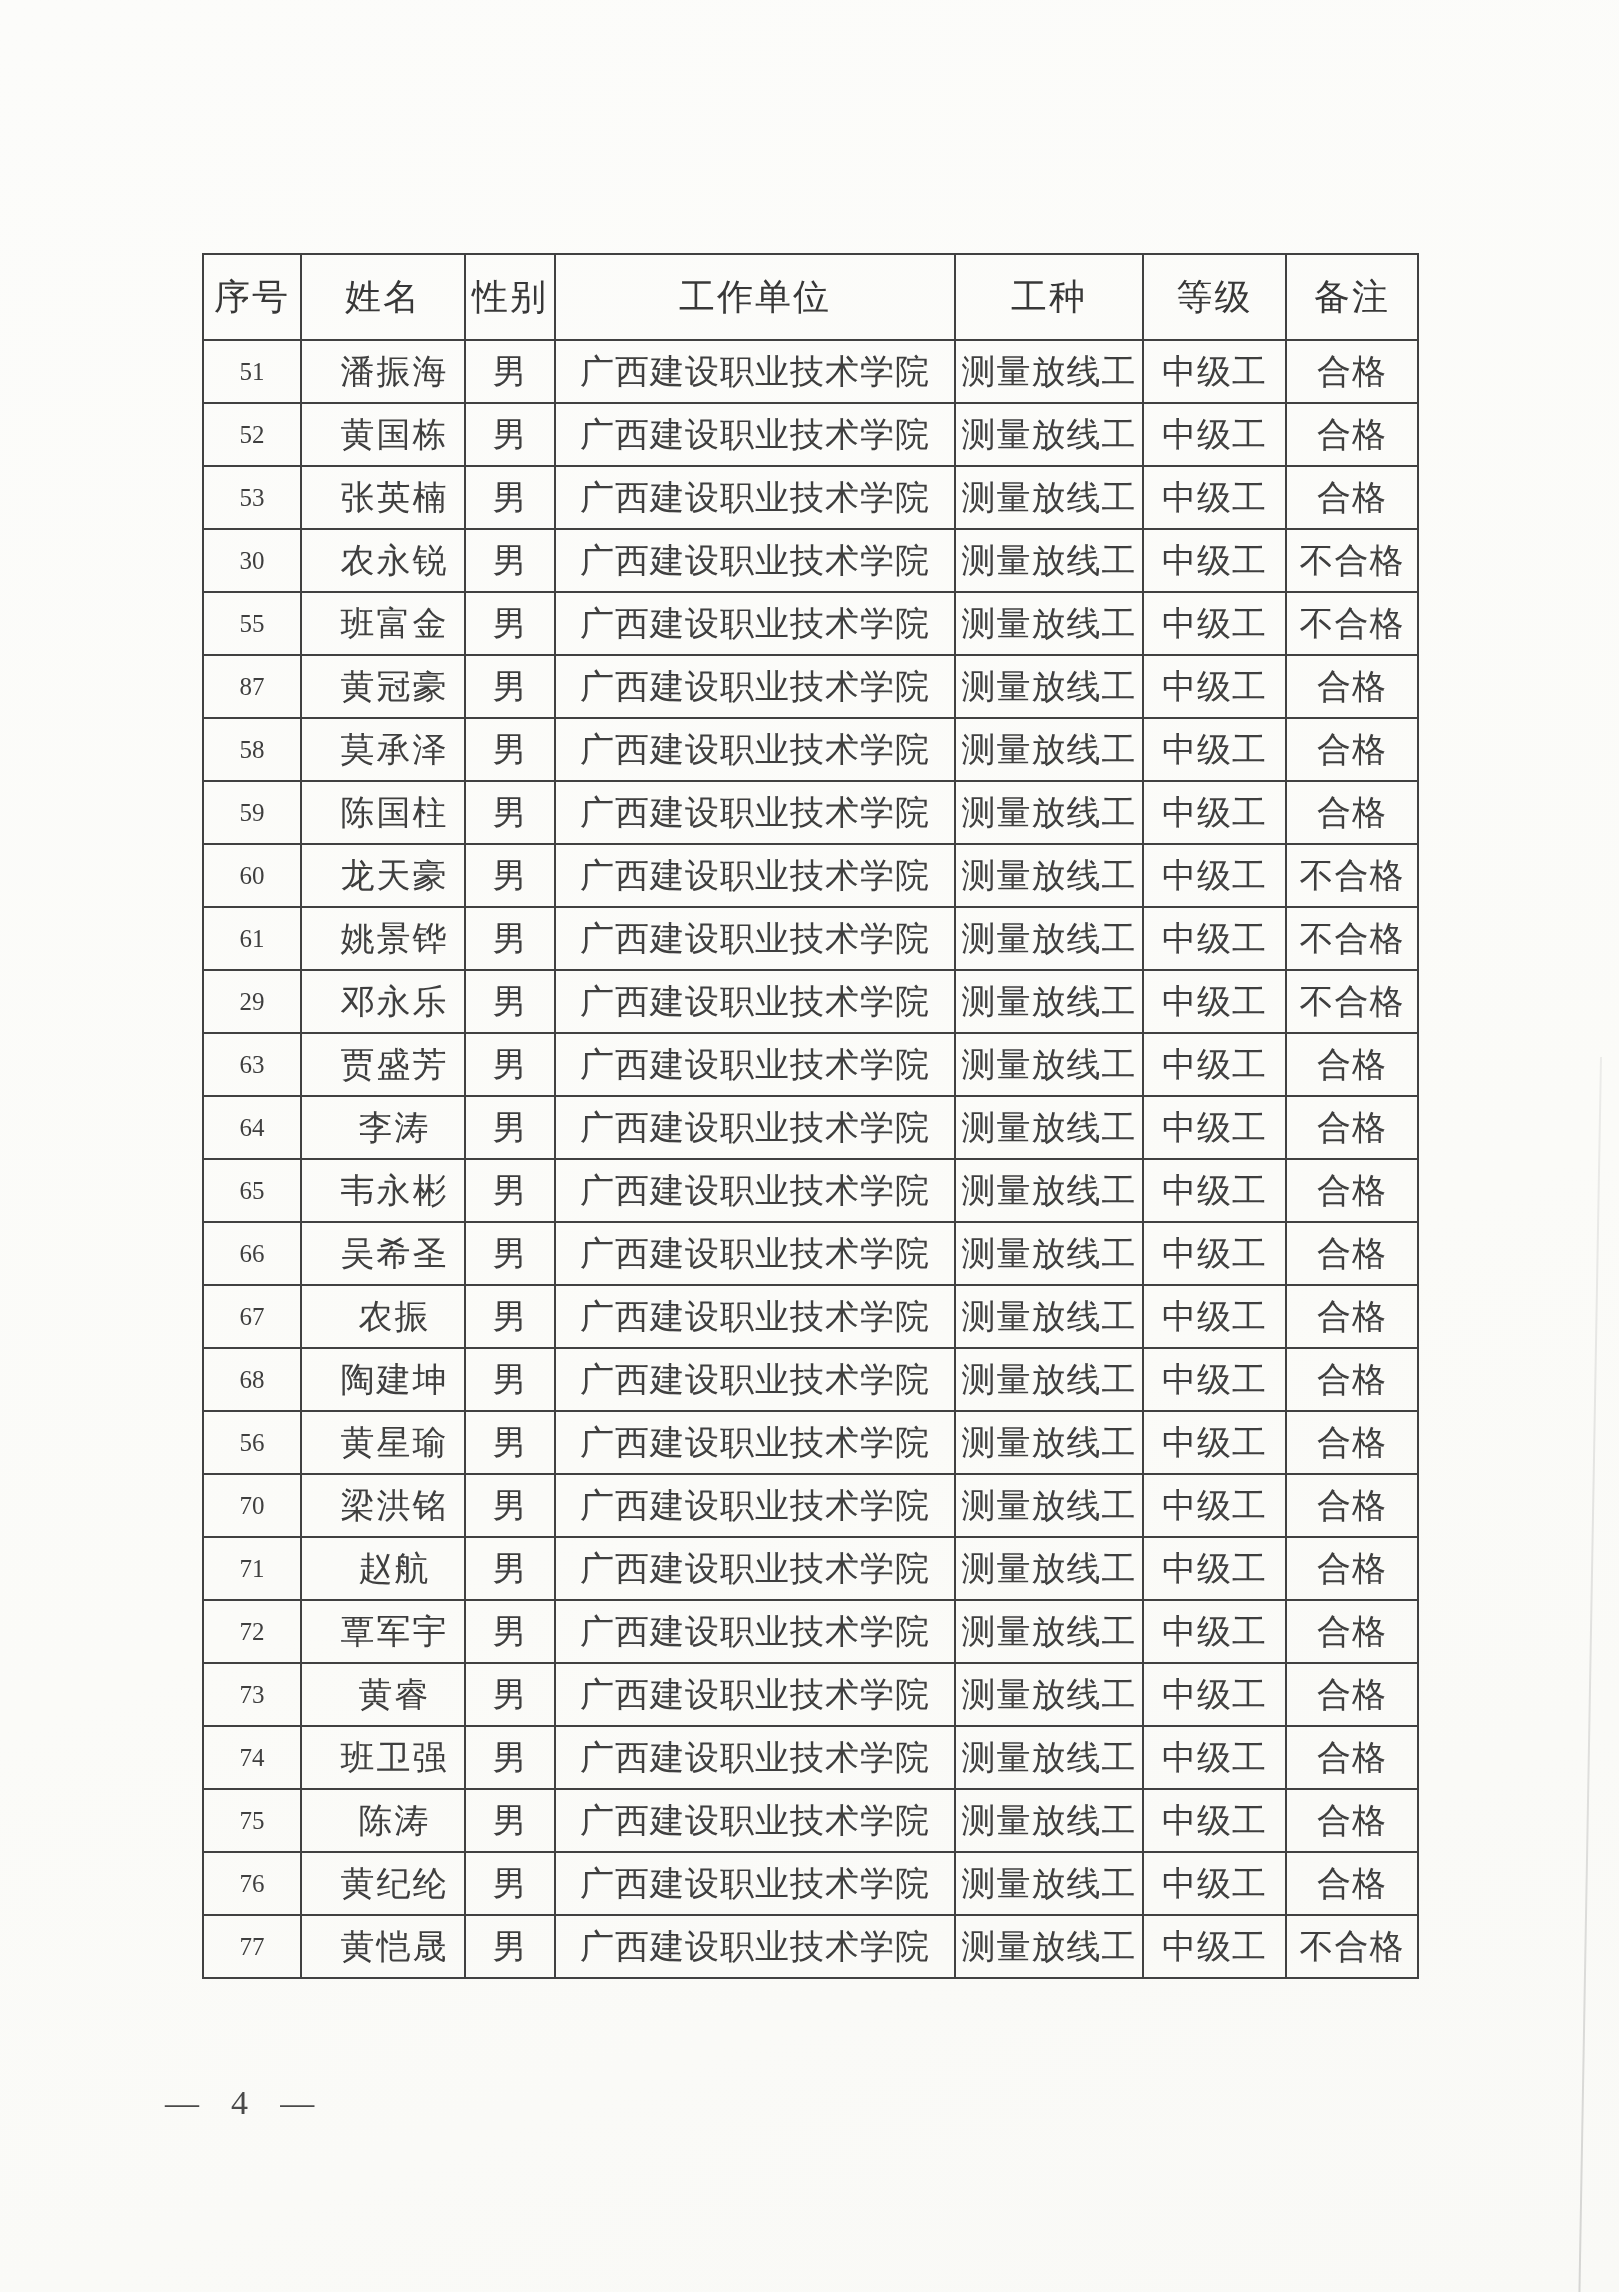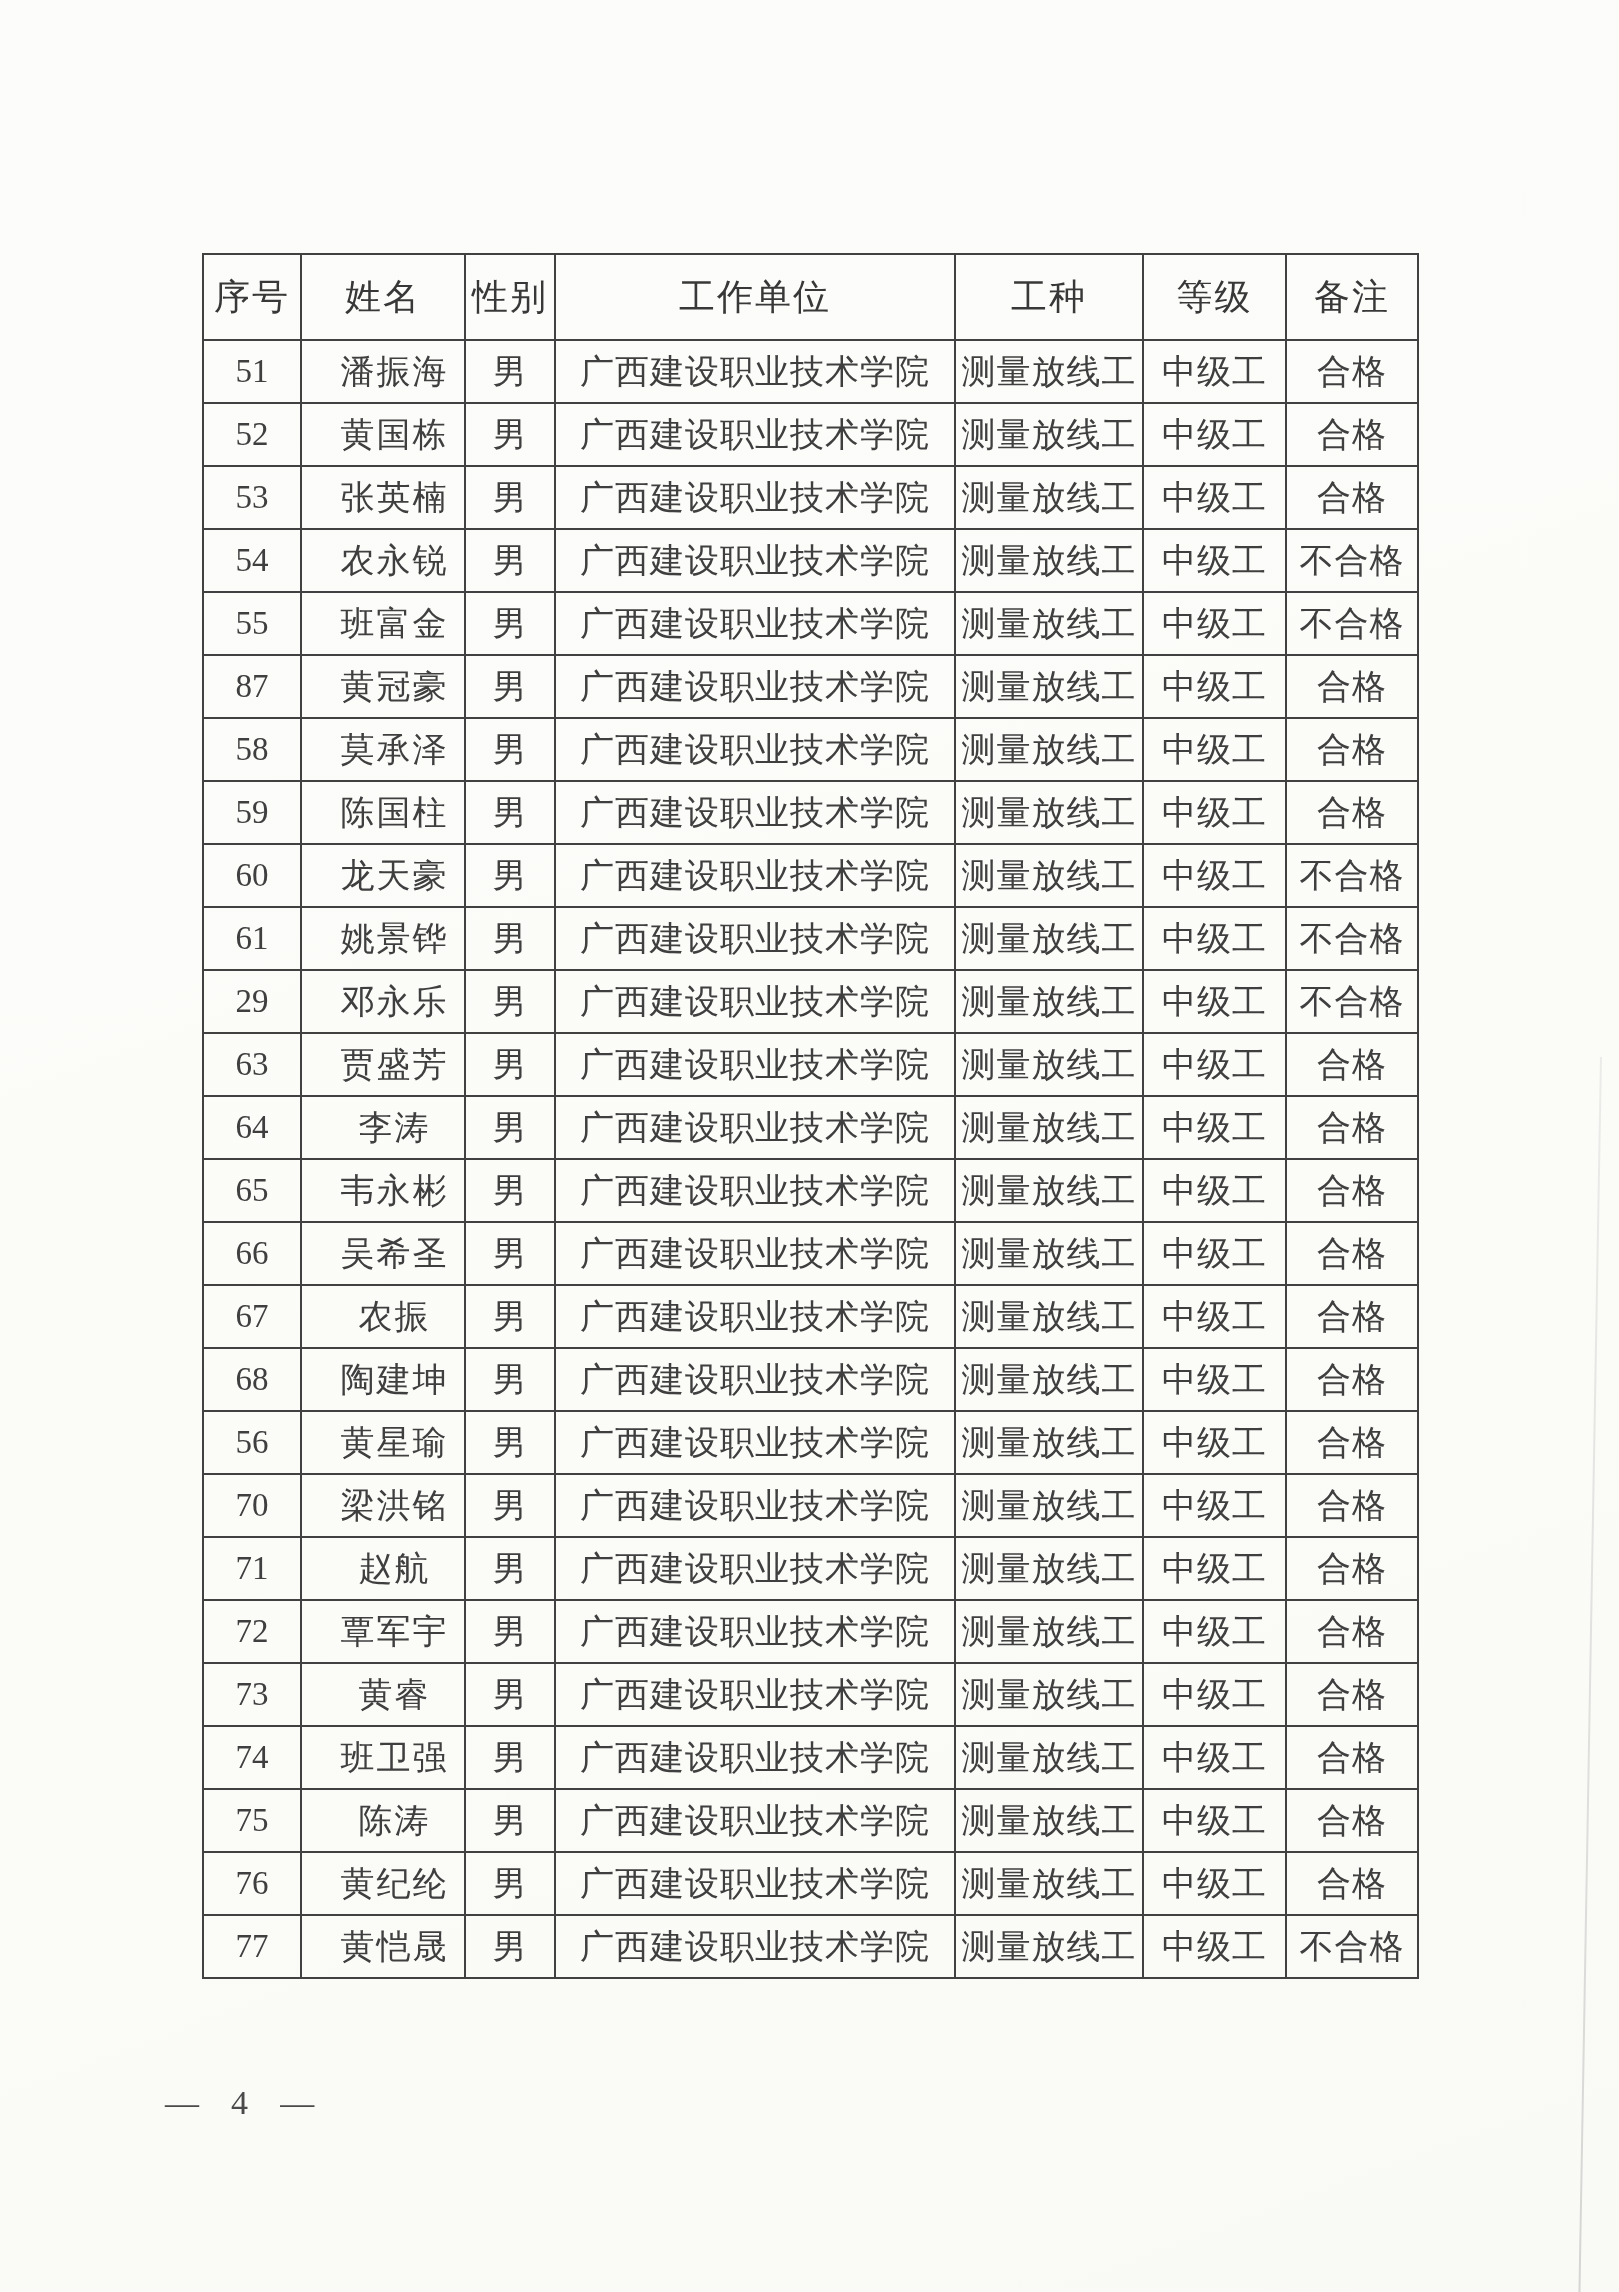--- a/index.html
+++ b/index.html
@@ -47,21 +47,21 @@
     color: #383838;
     margin-left: 24px;
   }
   table.qual-table tbody td {
     height: 61px;
     font-size: 34px;
     letter-spacing: 1px;
     color: #3f3f3f;
   }
   
-  table.qual-table tbody td:nth-child(1) { font-size: 33px; letter-spacing: 0; }
+  table.qual-table tbody td:nth-child(1) { font-size: 25px; letter-spacing: 0; }
   table.qual-table tbody td:nth-child(2) { letter-spacing: 2px; padding-left: 23px; }
   .page-footer {
     position: absolute;
     left: 165px;
     top: 2084px;
     font-size: 34px;
     color: #4a4a4a;
     letter-spacing: 11.8px;
     white-space: nowrap;
   }
@@ -127,21 +127,21 @@
           <tr>
             <td>53</td>
             <td>张英楠</td>
             <td>男</td>
             <td>广西建设职业技术学院</td>
             <td>测量放线工</td>
             <td>中级工</td>
             <td>合格</td>
           </tr>
           <tr>
-            <td>54</td>
+            <td>30</td>
             <td>农永锐</td>
             <td>男</td>
             <td>广西建设职业技术学院</td>
             <td>测量放线工</td>
             <td>中级工</td>
             <td>不合格</td>
           </tr>
           <tr>
             <td>55</td>
             <td>班富金</td>

